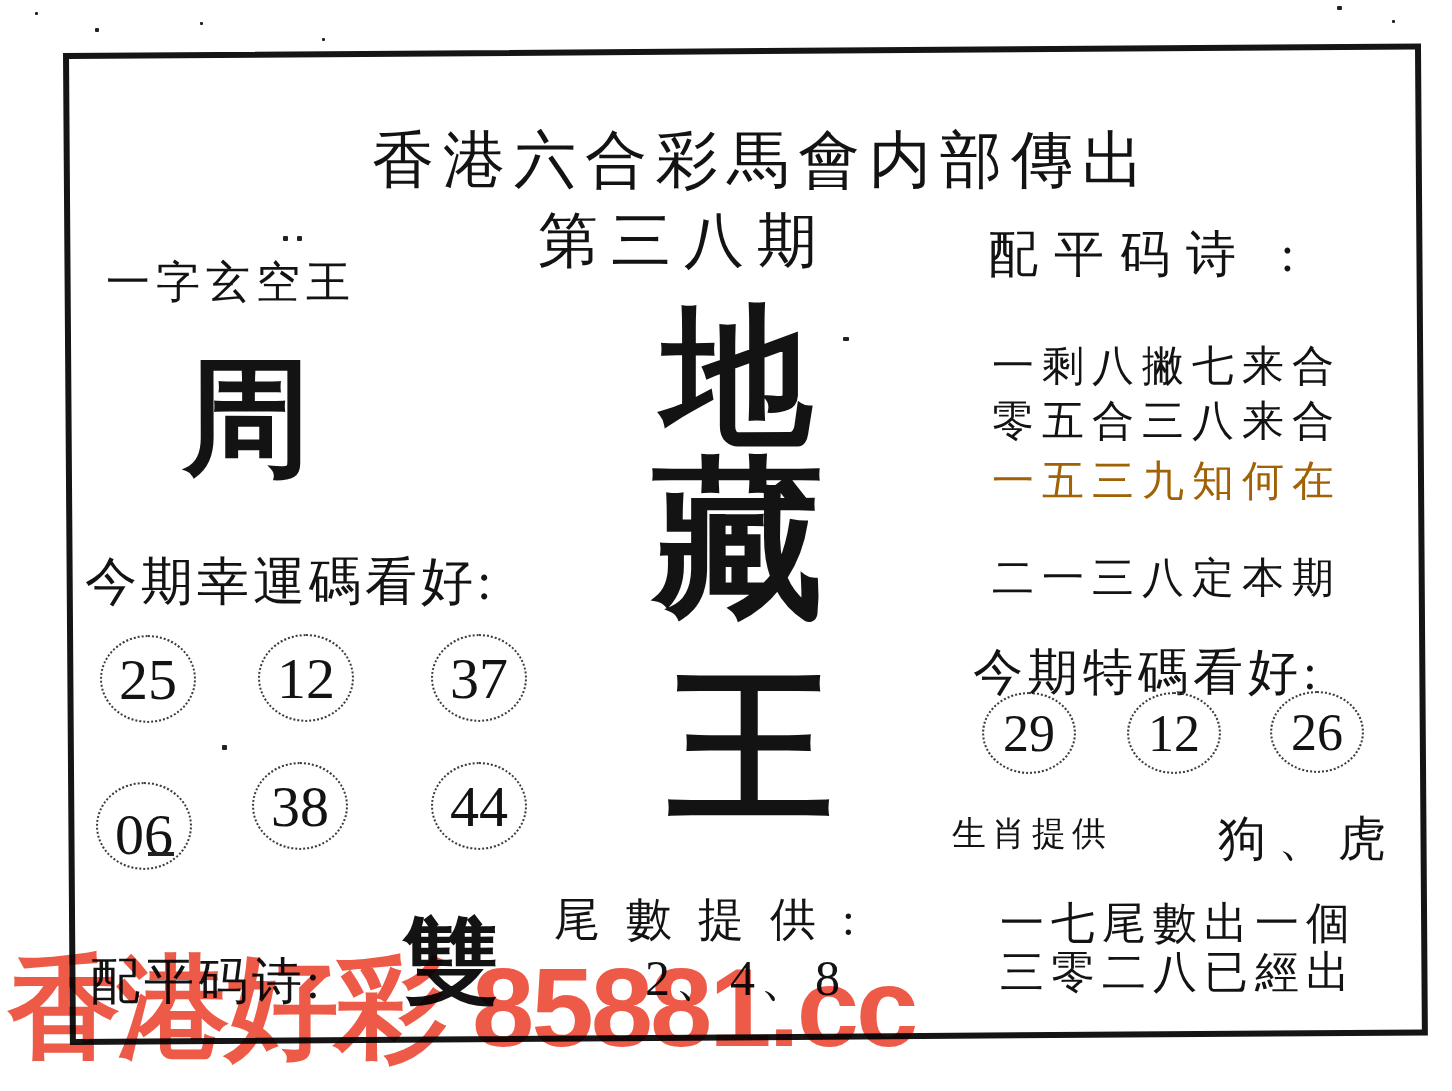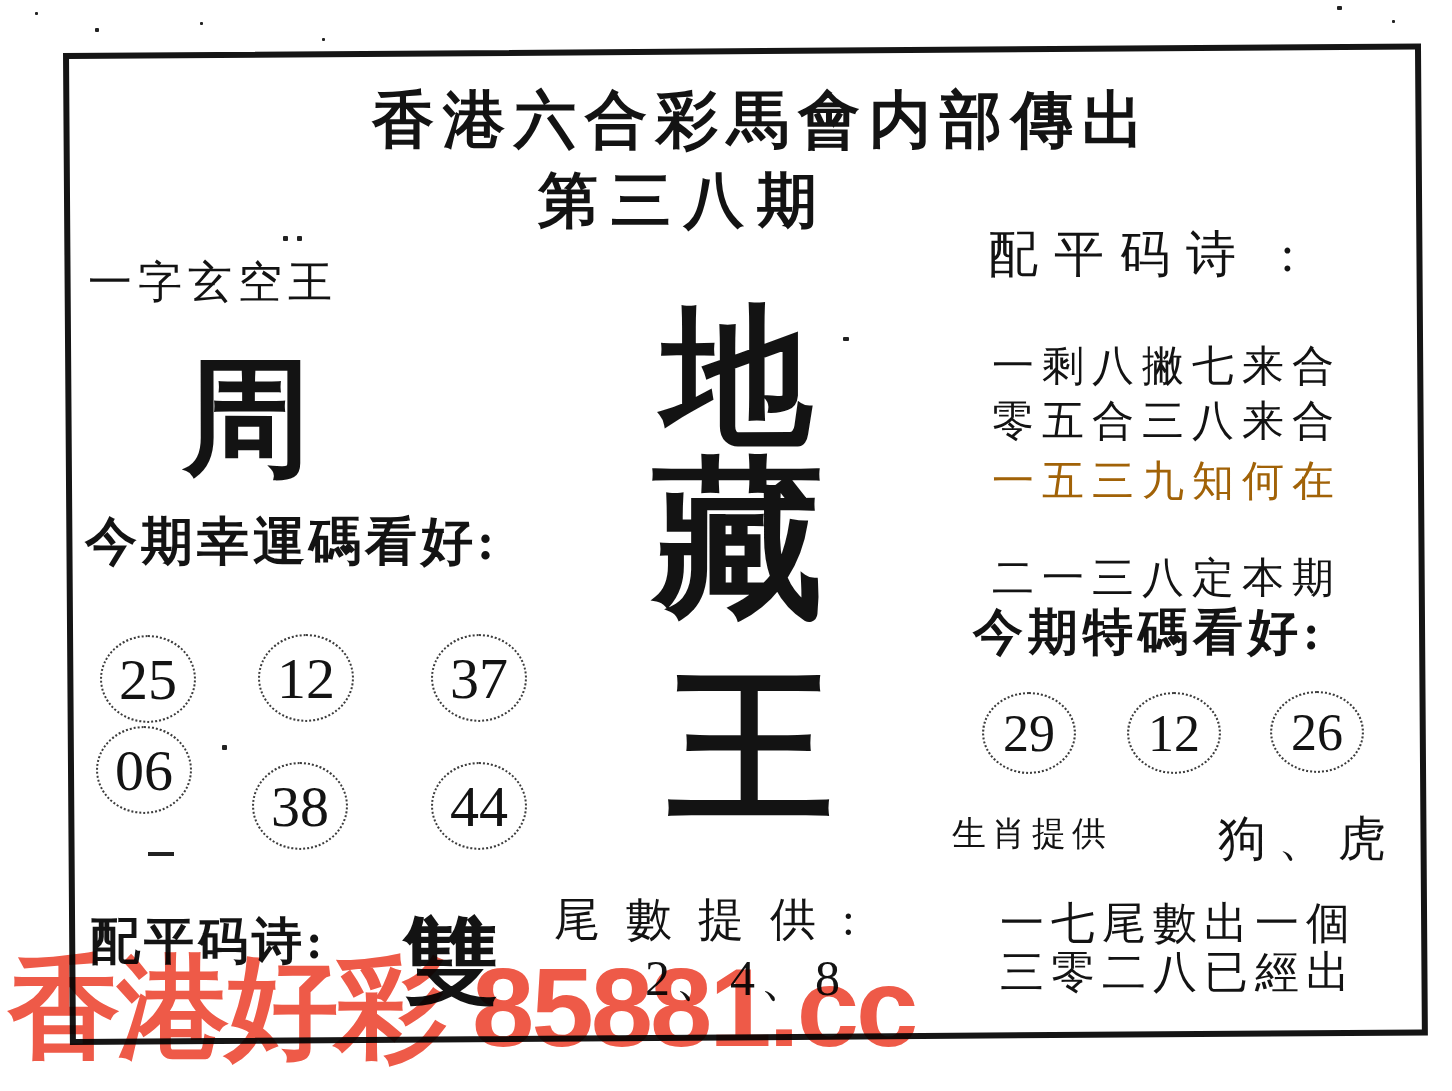--- a/index.html
+++ b/index.html
@@ -20,21 +20,21 @@
     transform:rotate(-0.4deg);
     transform-origin:top left;
   }
   
   .t{
     position:absolute;
     white-space:nowrap;
     line-height:1.05;
     color:#131313;
   }
-  .print{font-weight:700;}
+  .print{font-weight:400;margin-top:40px;}
   .hand{font-weight:400;}
   .heavy{font-weight:900;}
   
   .circle{
     position:absolute;
     border:2px dotted #3c3c3c;
     border-radius:50%;
     display:flex;align-items:center;justify-content:center;
     font-family:"Liberation Serif", serif;
     color:#141414;
@@ -69,35 +69,35 @@
 </head>
 <body>
 
 <div class="sheet">
 
   <div class="frame"></div>
 
   <div class="t print" style="left: 372px; top: 88px; font-size: 62px; letter-spacing: 9px; color: rgb(19, 19, 19);">香港六合彩馬會内部傳出</div>
   <div class="t print" style="left: 538px; top: 170px; font-size: 60px; letter-spacing: 13px; color: rgb(19, 19, 19);">第三八期</div>
 
-  <div class="t hand" style="left: 88px; top: 260px; font-size: 44px; letter-spacing: 6px; color: rgb(19, 19, 19);">一字玄空王</div>
+  <div class="t hand" style="left: 106px; top: 260px; font-size: 44px; letter-spacing: 6px; color: rgb(19, 19, 19);">一字玄空王</div>
   <div class="t heavy" style="left: 183px; top: 352px; font-size: 128px; color: rgb(19, 19, 19);">周</div>
   <div class="t print" style="left: 85px; top: 515px; font-size: 52px; letter-spacing: 4px; color: rgb(19, 19, 19);">今期幸運碼看好:</div>
 
   <div class="circle lucky" style="left: 100px; top: 635px; color: rgb(19, 19, 19);">
     <span>25</span>
   </div>
   <div class="circle lucky" style="left: 258px; top: 634px; color: rgb(19, 19, 19);">
     <span>12</span>
   </div>
   <div class="circle lucky" style="left: 431px; top: 634px; color: rgb(19, 19, 19);">
     <span>37</span>
   </div>
 
-  <div class="circle lucky" style="left: 96px; top: 726px; color: rgb(19, 19, 19);">
+  <div class="circle lucky" style="left: 96px; top: 782px; color: rgb(19, 19, 19); align-items: flex-end;">
     <span>06</span>
   </div>
   <div class="circle lucky" style="left: 252px; top: 762px; color: rgb(19, 19, 19);">
     <span>38</span>
   </div>
   <div class="circle lucky" style="left: 431px; top: 762px; color: rgb(19, 19, 19);">
     <span>44</span>
   </div>
 
   <div class="deity" style="left: 662px; top: 302px; font-size: 150px; color: rgb(19, 19, 19);">地</div>

